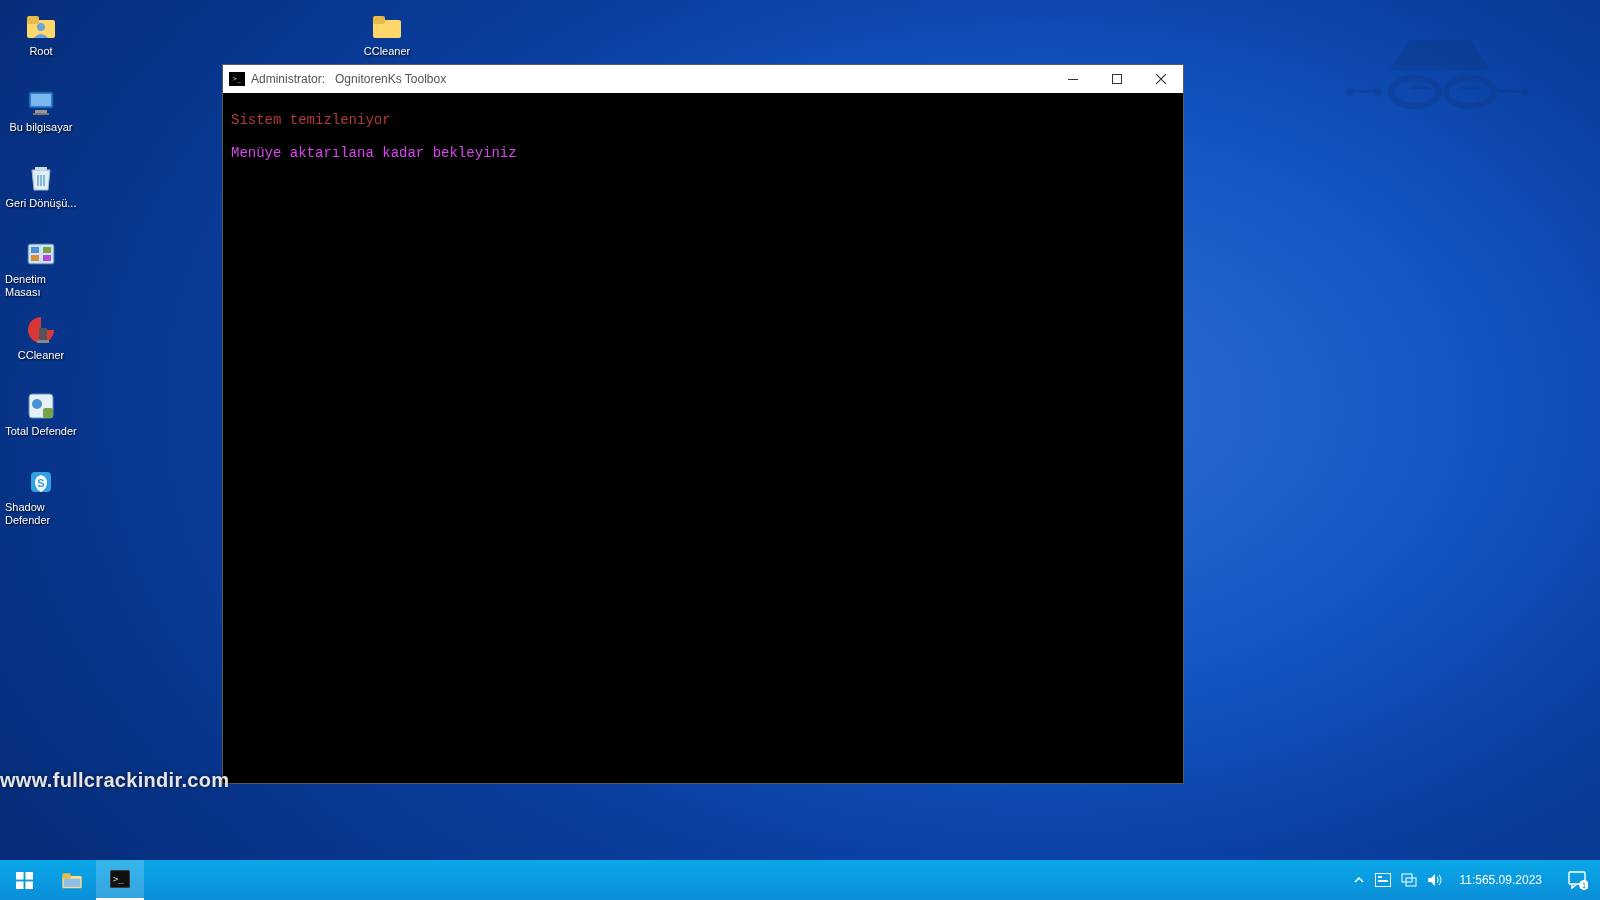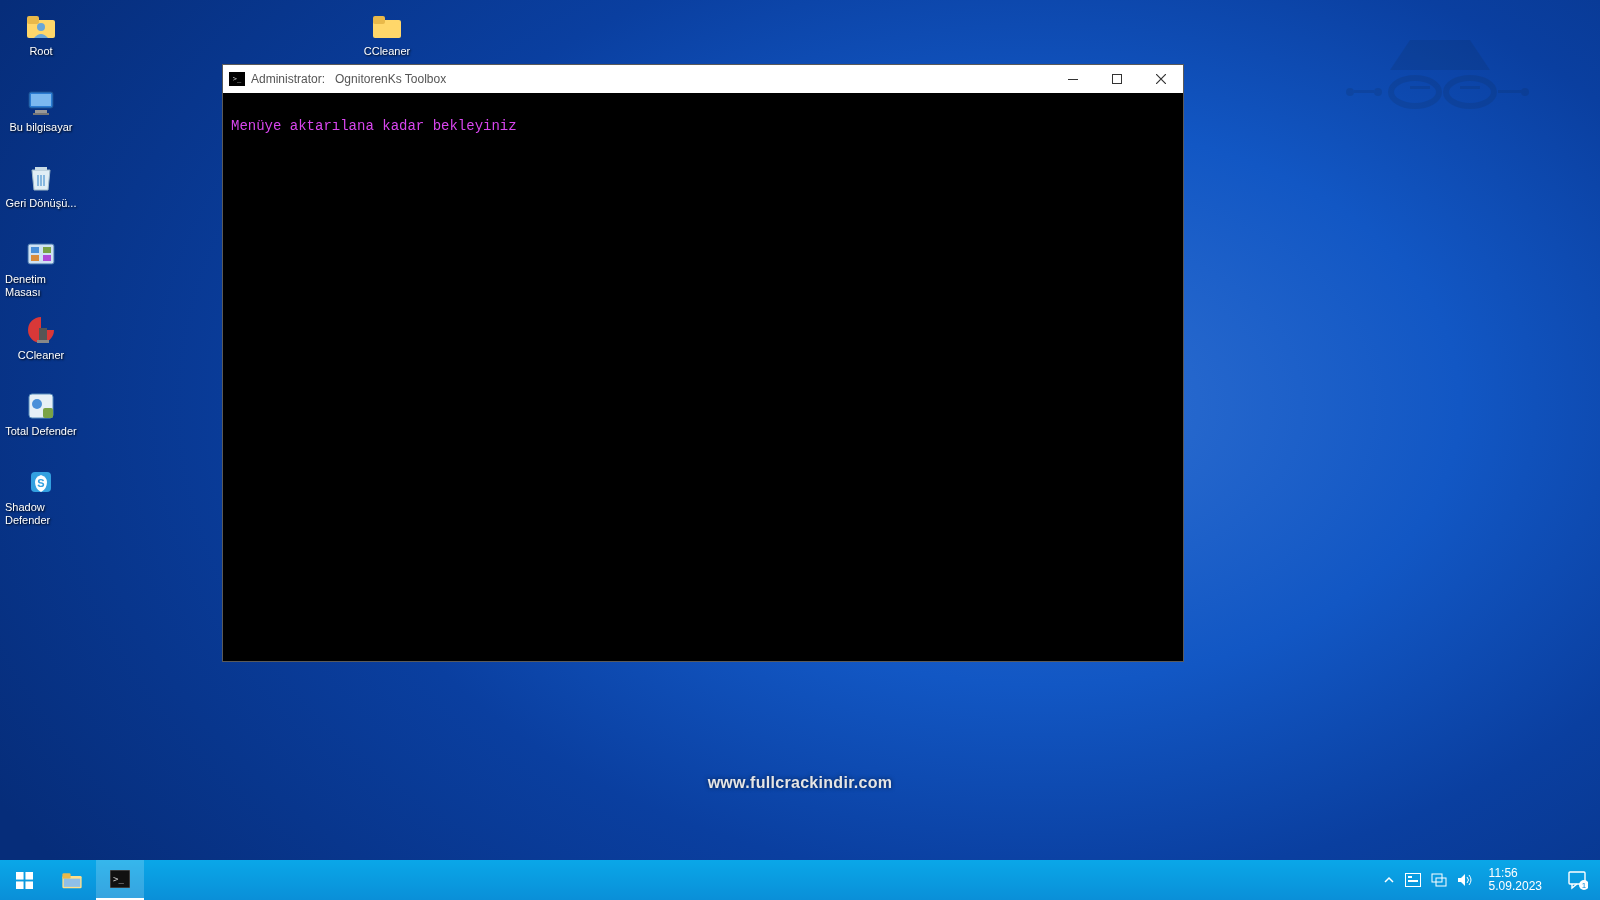--- a/index.html
+++ b/index.html
@@ -28,21 +28,21 @@
   .desktop-icon .lbl {
     color: #fff; font-size: 11px; text-align: left; line-height: 13px; margin-top: 3px;
     text-shadow: 1px 1px 2px rgba(0,0,0,0.9);
     max-width: 72px;
   }
 
   .desktop-icon.toolbox-pos { position: absolute; top: 4px; left: 350px; }
 
   
   .cmd-window {
-    position: absolute; left: 222px; top: 64px; width: 962px; height: 598px;
+    position: absolute; left: 222px; top: 64px; width: 962px; height: 720px;
     background: #fff; border: 1px solid #5a5a5a;
     display: flex; flex-direction: column;
   }
   .cmd-titlebar {
     height: 28px; background: #fff; display: flex; align-items: center;
     font-size: 12px; color: #555;
   }
   .cmd-titlebar .cmd-ico { width: 16px; height: 14px; background:#000; margin: 0 6px; display:flex; align-items:center; justify-content:center; }
   .cmd-titlebar .cmd-ico::after { content: ">_"; color:#ccc; font-size:7px; font-family:monospace; line-height:1; }
   .cmd-titlebar .title-text { flex: 0 0 auto; }
@@ -54,40 +54,40 @@
   .cmd-body {
     flex: 1; background: #000; color: #ccc;
     font-family: Consolas, "Courier New", monospace; font-size: 14px;
     padding: 14px 8px; line-height: 1.9;
   }
   .cmd-body .line-red { color: #b13b3b; }
   .cmd-body .line-green { color: #d946ef; }
 
   
   .watermark {
-    position: absolute; left: 0; right: 0; bottom: 108px; text-align: center;
-    color: #e5e5e5; font-size: 16px; font-weight: 600; letter-spacing: .3px;
+    position: absolute; left: 0; right: 0; bottom: 108px; 
+    color: #e5e5e5; font-size: 20px; font-weight: 600; letter-spacing: .3px;
     text-shadow: 0 0 4px rgba(0,0,0,.6);
   }
 
   
   .taskbar {
     position: absolute; left: 0; right: 0; bottom: 0; height: 40px;
     background: linear-gradient(180deg, #0aa7e8 0%, #0a8fd8 100%);
     display: flex; align-items: stretch;
   }
   .taskbar .tb-left { display: flex; align-items: stretch; }
   .taskbar .tb-btn {
     width: 48px; display: flex; align-items: center; justify-content: center;
     color: #fff;
   }
   .taskbar .tb-btn.active { background: rgba(255,255,255,0.18); border-bottom: 2px solid #fff; }
   .taskbar .tb-spacer { flex: 1; }
   .taskbar .tb-tray { display: flex; align-items: center; gap: 10px; padding: 0 8px; color: #fff; font-size: 12px; }
-  .taskbar .tb-clock { display:flex; flex-direction:column; align-items:flex-start; line-height:13px; padding:0 6px; }
+  .taskbar .tb-clock { display:flex; flex-direction:row; align-items:flex-end; line-height:13px; padding:0 6px; }
   .taskbar .tb-notif { width: 44px; display:flex; align-items:center; justify-content:center; }
 
   
   svg { display:block; }
 </style>
 </head>
 <body>
 
 <div class="desktop">
 
@@ -219,20 +219,21 @@
             <rect x="0.5" y="0.5" width="9" height="9" fill="none" stroke="currentColor"></rect>
           </svg>
       </div>
       <div class="winbtn close">
         <svg width="10" height="10" viewBox="0 0 10 10">
             <path d="M0 0 L10 10 M10 0 L0 10" stroke="currentColor" stroke-width="1.2"></path>
           </svg>
       </div>
     </div>
     <div class="cmd-body">
+      <div class="line-red">Sistem temizleniyor</div>
       <div style="height:6px"></div>
       <div class="line-green">Menüye aktarılana kadar bekleyiniz</div>
     </div>
   </div>
 
   <div class="watermark">www.fullcrackindir.com</div>
 
   <div class="taskbar">
     <div class="tb-left">
       <div class="tb-btn">

